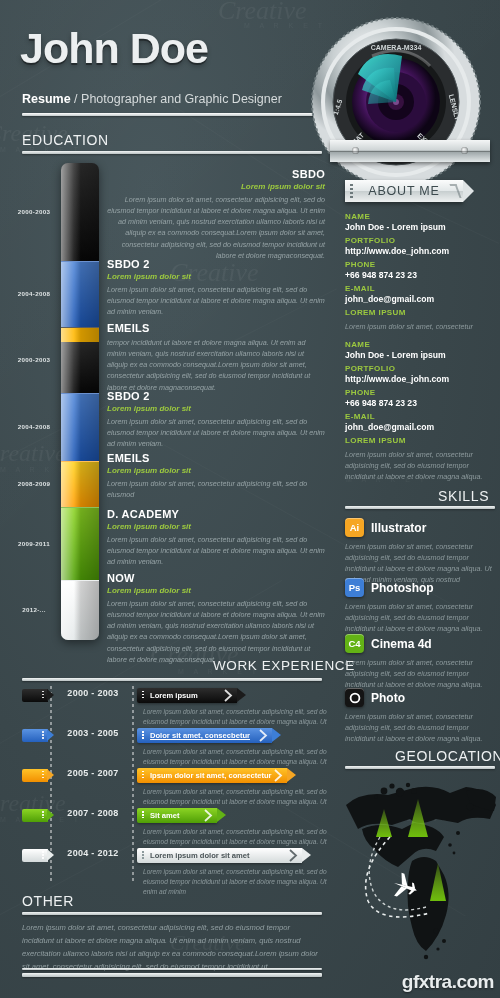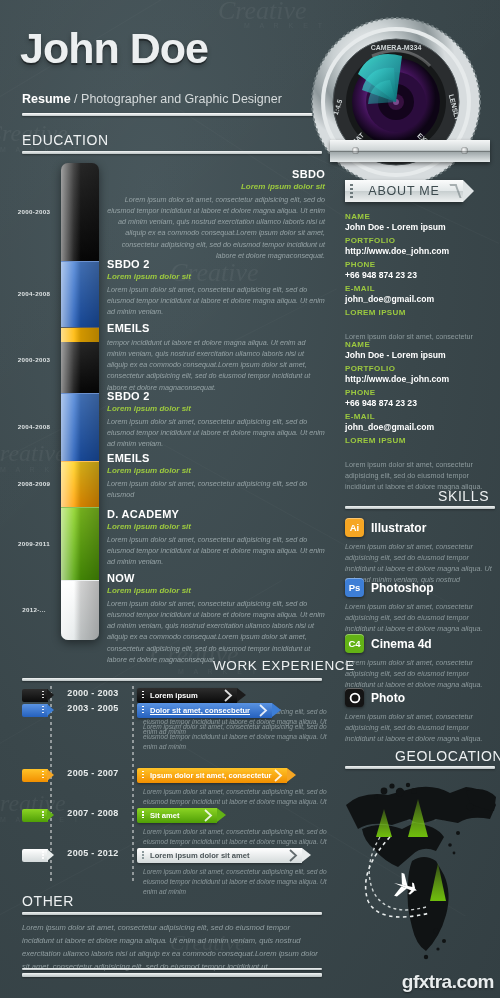--- a/index.html
+++ b/index.html
@@ -69,21 +69,21 @@
   .ribbon span { font-size:12.5px; color:#3c4a4e; letter-spacing:.8px; }
   .ribbon .dots{position:absolute;left:5px;top:4px;bottom:4px;width:3px;
     background:repeating-linear-gradient(#6d797c 0 2px, transparent 2px 4px);}
   .ribbon .notch{position:absolute;right:-11px;top:0;width:0;height:0;
     border-top:11px solid transparent;border-bottom:11px solid transparent;border-left:11px solid #dfe4e5;}
   .ribbon .vchev{position:absolute;right:4px;top:4px;bottom:4px;width:7px;
     border-right:2px solid #6d797c;border-top:2px solid #6d797c;transform:skewX(20deg);opacity:.55;}
 
   .lbl { font-size:8px; color:#9cc93f; font-weight:bold; letter-spacing:.4px; }
   .val { font-size:8.6px; color:#ffffff; font-weight:bold; margin-top:1px; }
-  .muted { font-size:7.2px; color:#8d9a9d; line-height:1.5; margin-top:12px; }
+  .muted { font-size:7.2px; color:#8d9a9d; font-style:italic; line-height:1.5; margin-top:2px; }
   .field { position:absolute; left:345px; width:150px; }
 
   
   .skill { position:absolute; left:345px; width:150px; }
   .skill-row { display:flex; align-items:center; gap:7px; }
   .sicon { width:19px; height:19px; border-radius:4px; display:flex; align-items:center;
     justify-content:center; font-size:9.5px; font-weight:bold; color:#fff;
     box-shadow:0 1px 3px rgba(0,0,0,.5), inset 0 1px 0 rgba(255,255,255,.35); }
   .sname { font-size:12px; font-weight:bold; color:#fff; }
   .sdesc { font-size:7.2px; color:#8d9a9d; font-style:italic; line-height:1.55; margin-top:4px; }
@@ -421,21 +421,21 @@
         <div class="wx-bar" style="width: 100px; background: linear-gradient(rgb(45, 45, 45), rgb(10, 10, 10));">
           <i class="dd"></i>
           <span class="txt" style="color: rgb(255, 255, 255);">Lorem ipsum</span>
           <span class="arr"><svg width="14" height="15" viewBox="0 0 14 15">
               <path d="M1 2 L7 7.5 L1 13" fill="none" stroke="#ffffff" stroke-width="1.8" opacity=".85"></path>
             </svg></span>
           <i style="position: absolute; right: -9px; top: 0px; width: 0px; height: 0px; border-top: 7.5px solid transparent; border-bottom: 7.5px solid transparent; border-left: 9px solid rgb(27, 27, 27);"></i>
         </div>
         <div class="wx-desc">Lorem ipsum dolor sit amet, consectetur adipisicing elit, sed do eiusmod tempor incididunt ut labore et dolore magna aliqua. Ut enim ad minim</div>
       </div>
-      <div class="wx-row" style="top: 701px; padding-left: 8px;">
+      <div class="wx-row" style="top: 726px; padding-left: 8px;">
         <div class="wx-flag">
           <div class="body" style="background:linear-gradient(#5a93e2,#2561be)"></div>
           <div class="dd"></div>
           <div class="tail" style="border-left:7px solid #3d7ed6"></div>
         </div>
         <div class="wx-date">2003 - 2005</div>
         <div class="wx-bar" style="width: 135px; background: linear-gradient(rgb(90, 147, 226), rgb(37, 97, 190));">
           <i class="dd"></i>
           <span class="txt" style="color: rgb(255, 255, 255); text-decoration: underline;">Dolor sit amet, consecbetur</span>
           <span class="arr"><svg width="14" height="15" viewBox="0 0 14 15">
@@ -478,21 +478,21 @@
           <i style="position: absolute; right: -9px; top: 0px; width: 0px; height: 0px; border-top: 7.5px solid transparent; border-bottom: 7.5px solid transparent; border-left: 9px solid rgb(99, 178, 21);"></i>
         </div>
         <div class="wx-desc">Lorem ipsum dolor sit amet, consectetur adipisicing elit, sed do eiusmod tempor incididunt ut labore et dolore magna aliqua. Ut enim ad minim</div>
       </div>
       <div class="wx-row" style="top: 846px;">
         <div class="wx-flag">
           <div class="body" style="background:linear-gradient(#ffffff,#d4dadb)"></div>
           <div class="dd"></div>
           <div class="tail" style="border-left:7px solid #e8ecec"></div>
         </div>
-        <div class="wx-date">2005 - 2012</div>
+        <div class="wx-date">2004 - 2012</div>
         <div class="wx-bar" style="width: 165px; background: linear-gradient(rgb(255, 255, 255), rgb(212, 218, 219));">
           <i class="dd" style="background: repeating-linear-gradient(rgb(141, 154, 157) 0px, rgb(141, 154, 157) 1.5px, transparent 1.5px, transparent 3px);"></i>
           <span class="txt" style="color: rgb(74, 84, 87);">Lorem ipsum dolor sit amet</span>
           <span class="arr"><svg width="14" height="15" viewBox="0 0 14 15">
               <path d="M1 2 L7 7.5 L1 13" fill="none" stroke="#4a5457" stroke-width="1.8" opacity=".85"></path>
             </svg></span>
           <i style="position: absolute; right: -9px; top: 0px; width: 0px; height: 0px; border-top: 7.5px solid transparent; border-bottom: 7.5px solid transparent; border-left: 9px solid rgb(232, 236, 236);"></i>
         </div>
         <div class="wx-desc">Lorem ipsum dolor sit amet, consectetur adipisicing elit, sed do eiusmod tempor incididunt ut labore et dolore magna aliqua. Ut enim ad minim</div>
       </div>

